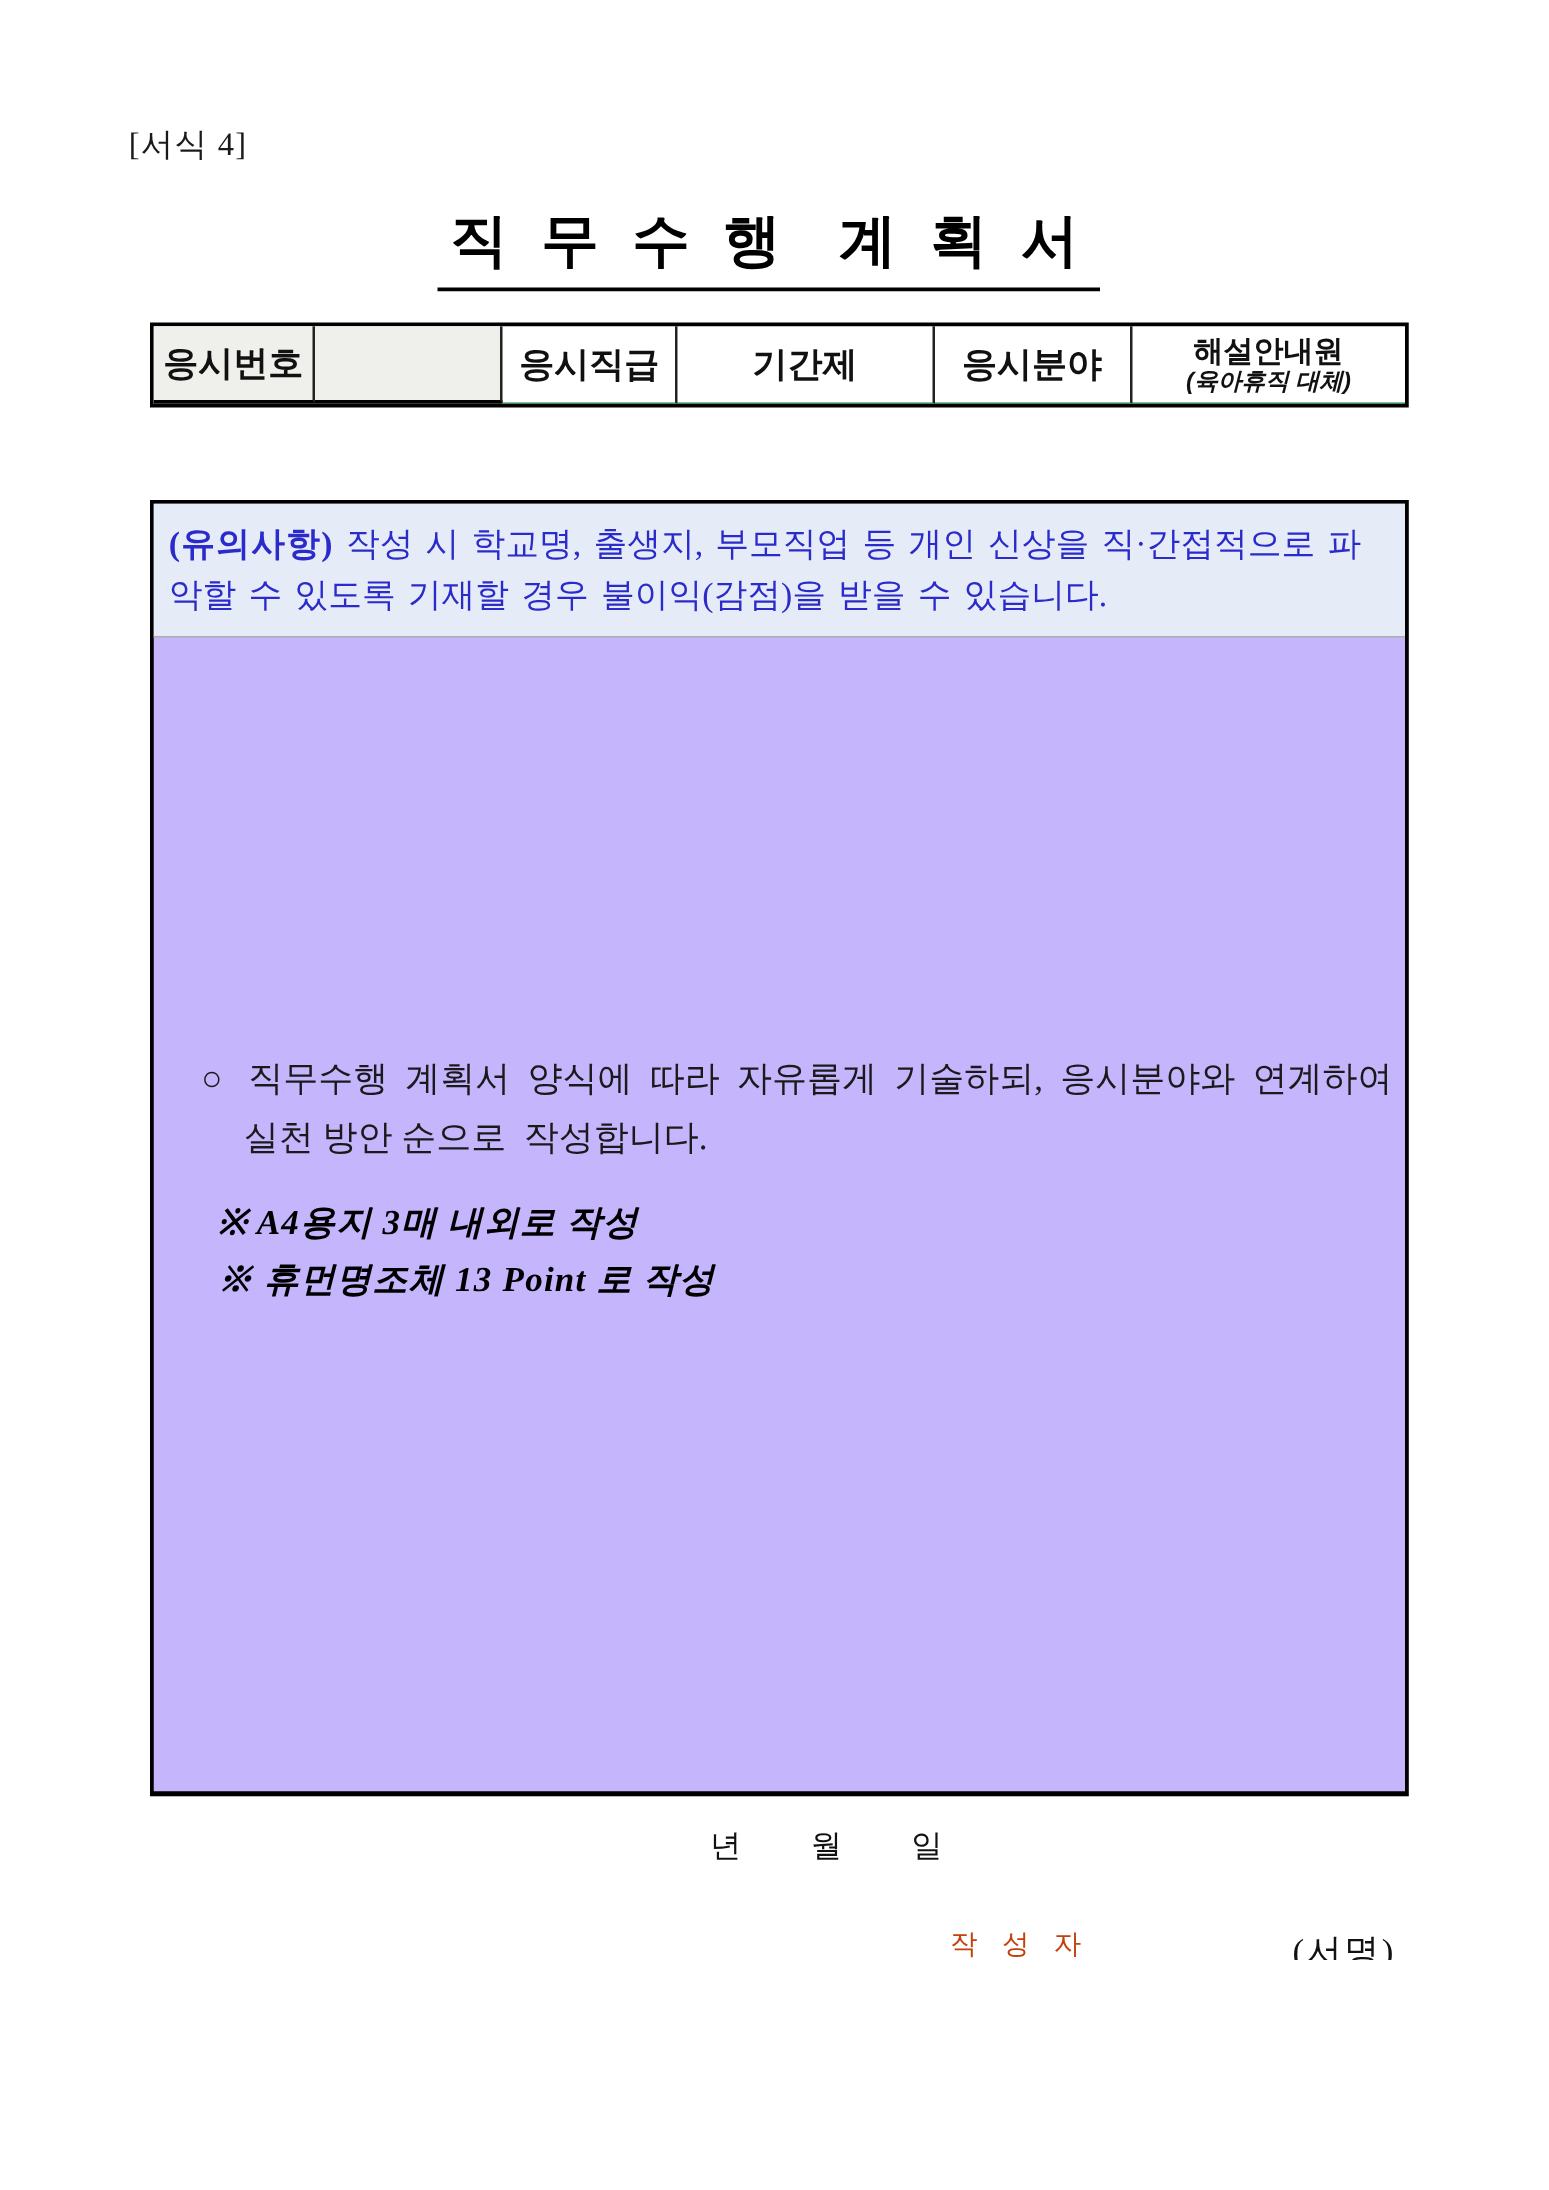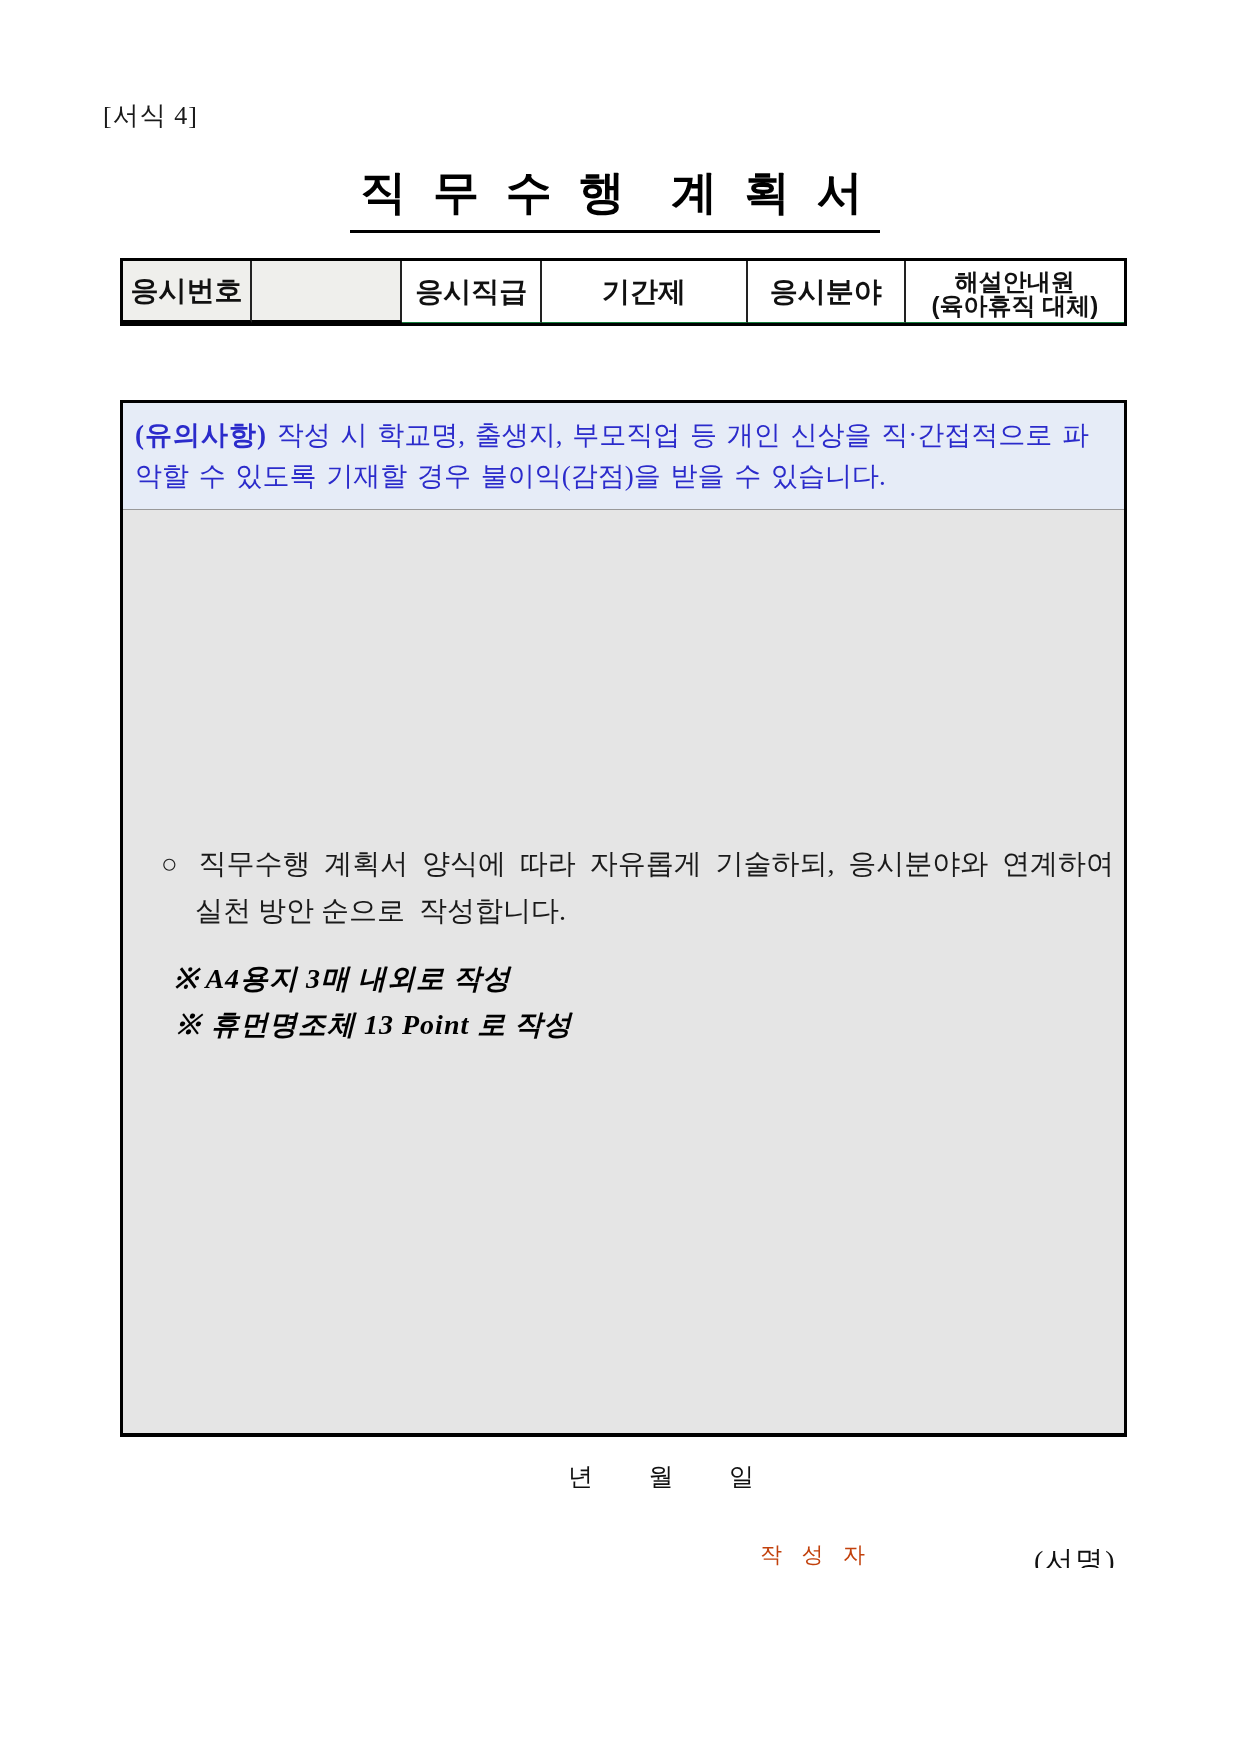--- a/index.html
+++ b/index.html
@@ -40,26 +40,26 @@
   }
   .itr1 .itc { height:62px; border-bottom:1px solid #15803d; }
   .itr2 .itc { height:66px; border-bottom:none; border-right:1px solid #555; }
   .itc.last { border-right:none !important; }
   .itc.gray { background:#efefec; }
   .itc.thickbot { border-bottom:3px solid #000; }
   .c-r1-1 { width:12.9%;text-align:center; } .c-r1-2 { width:15.0%; } .c-r1-3 { width:14.0%; }
   .c-r1-4 { width:20.5%; } .c-r1-5 { width:15.8%; } .c-r1-6 { width:21.8%; }
   .c-r2-1 { width:17.7%; } .c-r2-2 { width:20.5%; } .c-r2-3 { width:18.9%; } .c-r2-4 { width:42.9%; }
   .two-line-1 { font-size:24px; line-height:27px; }
-  .two-line-2 { font-size:24px; line-height:21px; }
+  .two-line-2 { font-size:19px; line-height:21px;font-style:italic; }
 
   
   .main-box {
     position:absolute; left:120px; top:400px; width:1007px; height:1037px;
-    border:3px solid #000; border-bottom-width:4px; background:#e5e5e5;
+    border:3px solid #000; border-bottom-width:4px; background:#c4b5fd;
   }
   .notice {
     background:#e6ecf7; border-bottom:1px solid #999;
     padding:12px 10px 12px 12px;
     font-size:27px; line-height:41px; color:#2b2bcb;
     word-spacing:3px;
   }
   .notice .nheading { font-weight:bold; letter-spacing:1px; }
   .notice .nline { white-space:normal; }
 

